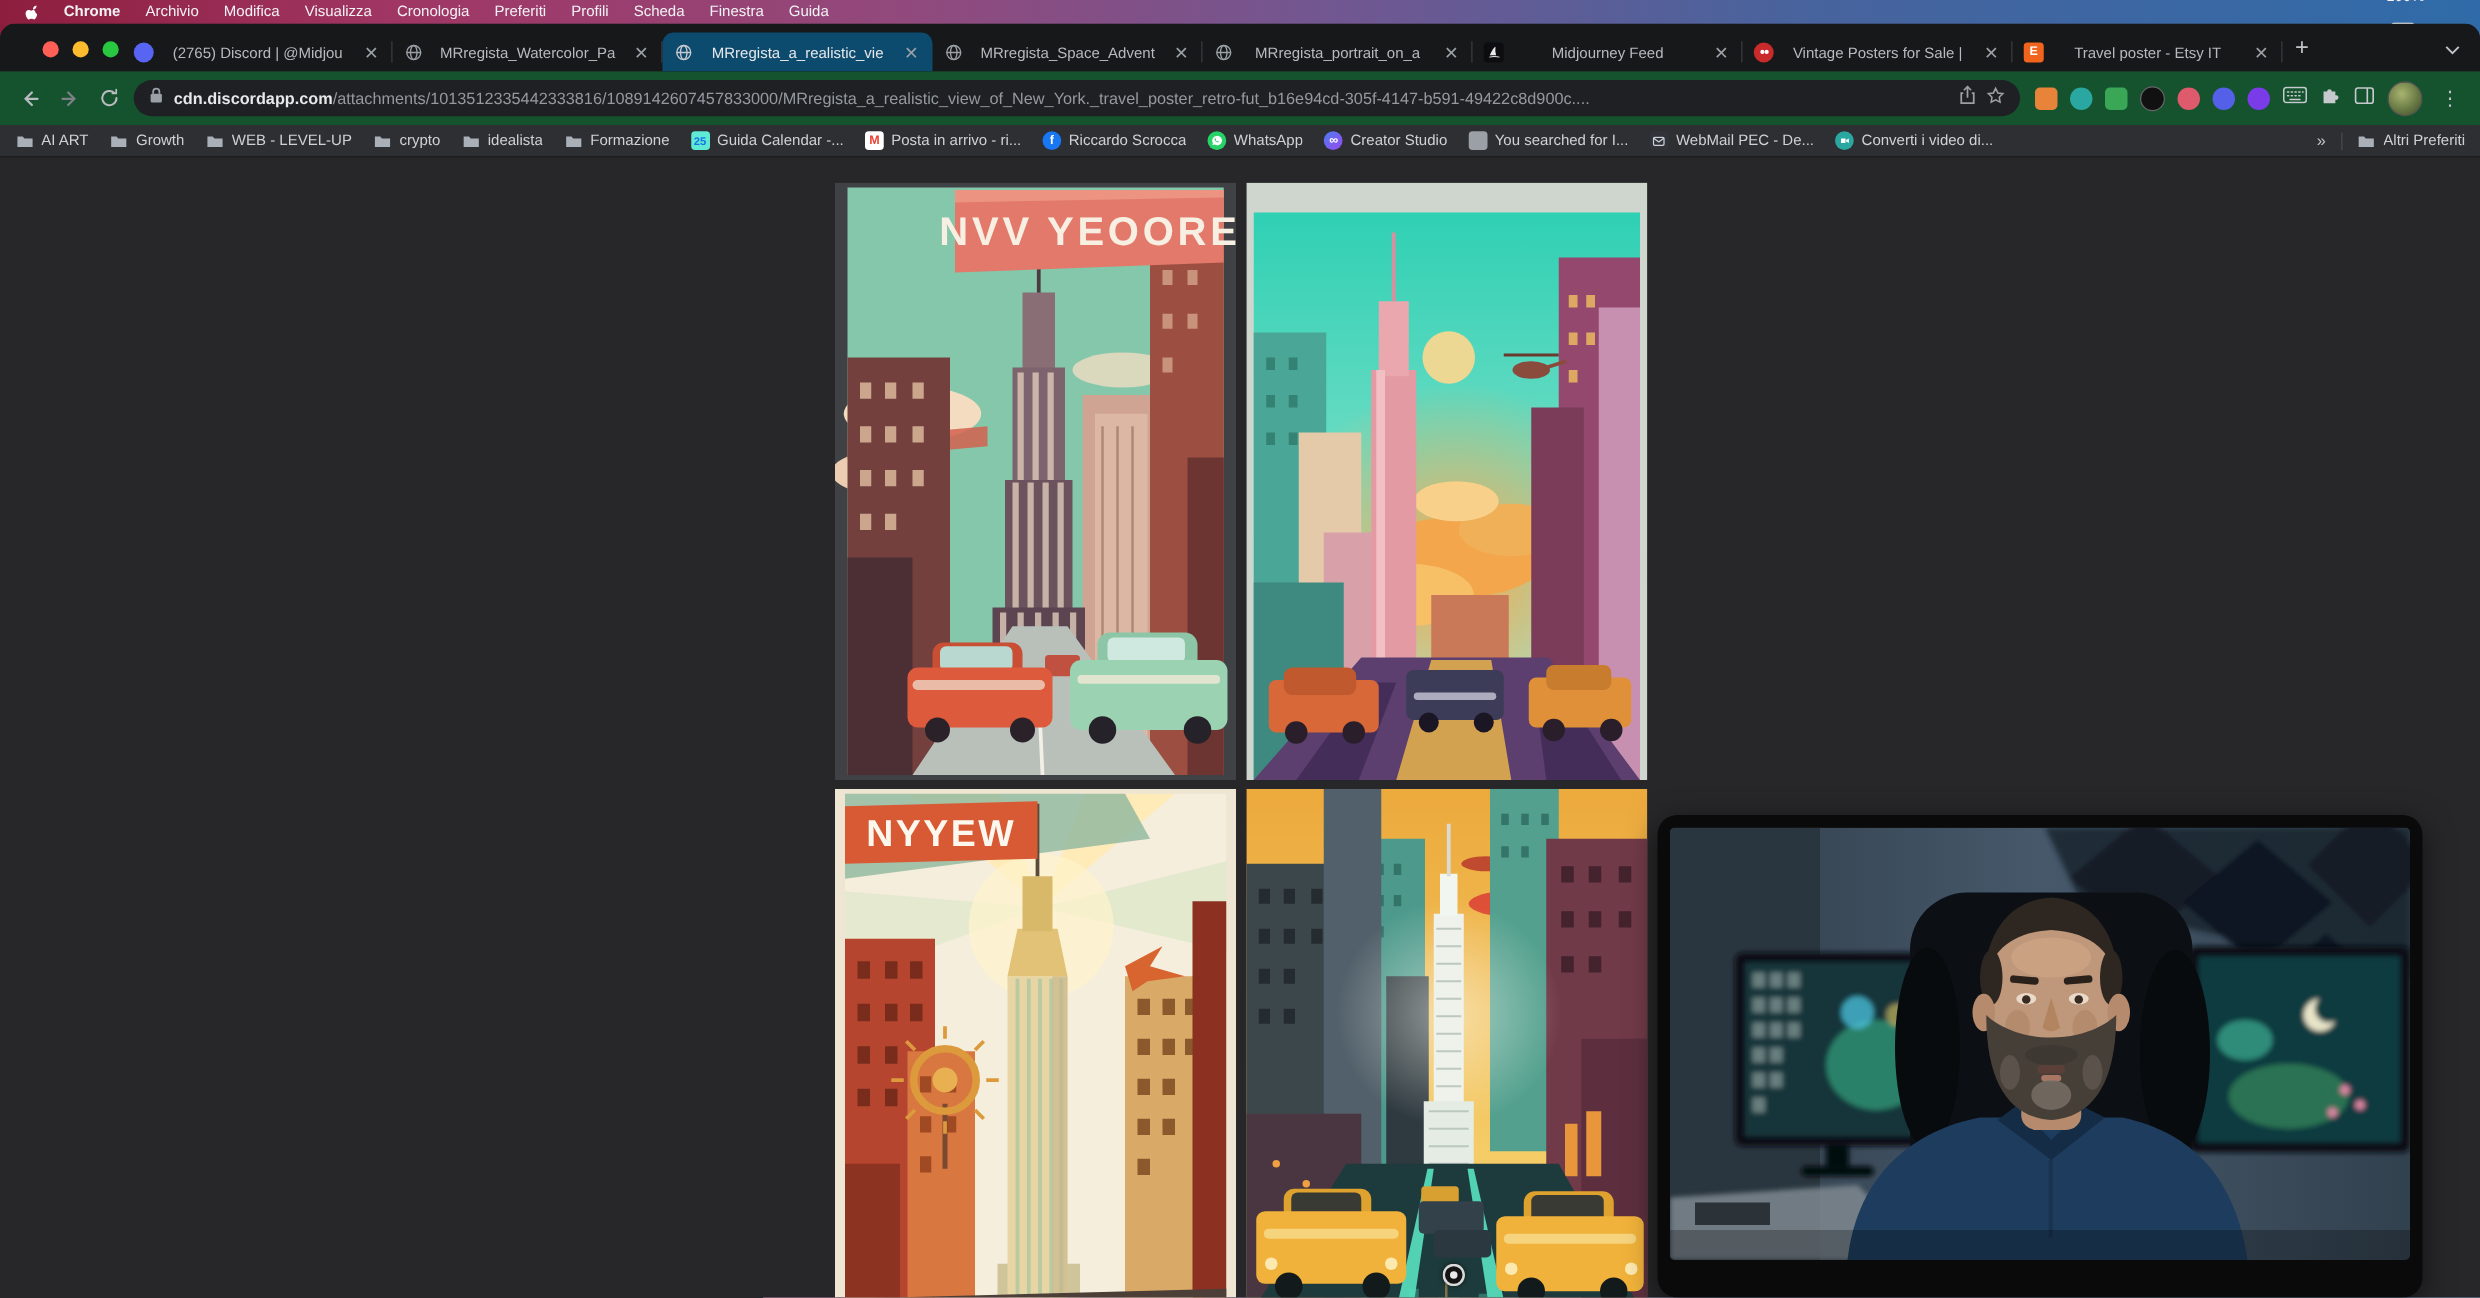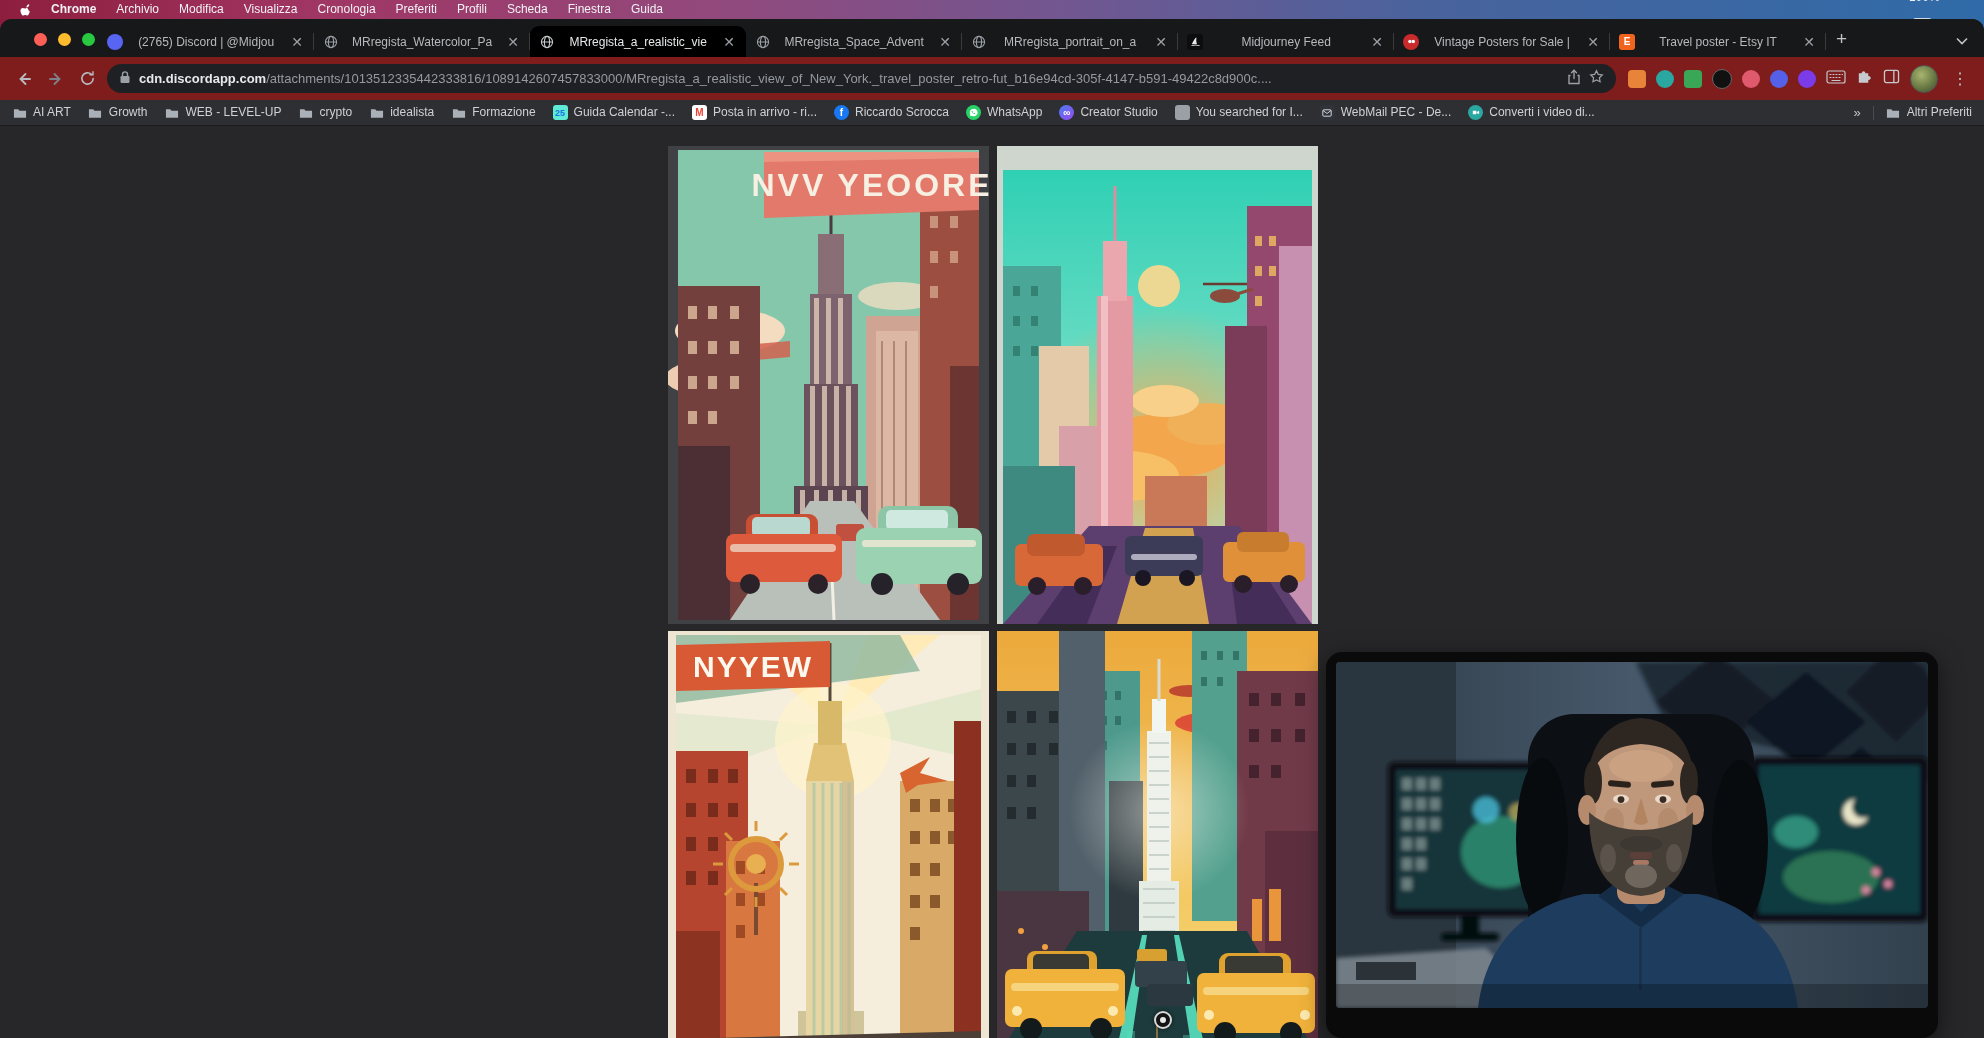--- a/index.html
+++ b/index.html
@@ -38,34 +38,34 @@
   .traffic{position:absolute;left:34px;top:14px;display:flex;gap:11px;}
   .light{width:13px;height:13px;border-radius:50%;}
   .light.red{background:#ff5f57;} .light.yellow{background:#febc2e;} .light.green{background:#28c840;}
   .tabs{display:flex;margin-left:62px;height:31px;}
   .tab{
     width:216px;box-sizing:border-box;display:flex;align-items:center;gap:9px;
     padding:0 9px;border-radius:9px 9px 0 0;position:relative;
     color:#b6b9bd;font-size:12px;text-align:center;
   }
   .tab:not(.active)::after{content:"";position:absolute;right:0;top:7px;bottom:7px;width:1px;background:#3a3b3e;}
-  .tab.active{background:#000000;color:#e6e8ea;}
+  .tab.active{background:#0c4a6e;color:#e6e8ea;}
   .tab-label{flex:1;white-space:nowrap;overflow:hidden;min-width:0;}
   .tab-close{color:#9aa0a6;font-size:14px;line-height:14px;padding:0 2px;}
   .fav{width:16px;height:16px;flex:0 0 16px;display:flex;align-items:center;justify-content:center;border-radius:3px;font-size:10px;font-weight:bold;color:#fff;}
   .fav.discord{background:#5865F2;border-radius:50%;}
   .fav.mj{background:#0d0d10;border-radius:3px;color:#e8e8e8;}
   .fav.red{background:#c92a2a;border-radius:50%;}
   .fav.etsy{background:#f1641e;}
   .newtab{align-self:center;margin-left:10px;color:#c0c3c7;font-size:19px;line-height:19px;}
   .tab-search{position:absolute;right:16px;top:12px;color:#c0c3c7;}
 
   
   .toolbar{
-    height:43px;background:#7f1d1d;display:flex;align-items:center;
+    height:43px;background:#14532d;display:flex;align-items:center;
     padding:0 12px;gap:8px;box-sizing:border-box;
   }
   .navico{display:inline-flex;padding:3px;color:#b8bbc0;}
   .omnibox{
     flex:1;height:29px;background:#1f2023;border-radius:15px;
     display:flex;align-items:center;padding:0 12px;gap:8px;min-width:0;color:#9499a0;
   }
   .url{flex:1;min-width:0;white-space:nowrap;overflow:hidden;font-size:13px;}
   .url .domain{color:#e6e8ea;font-weight:bold;}
   .url .path{color:#9499a0;}

